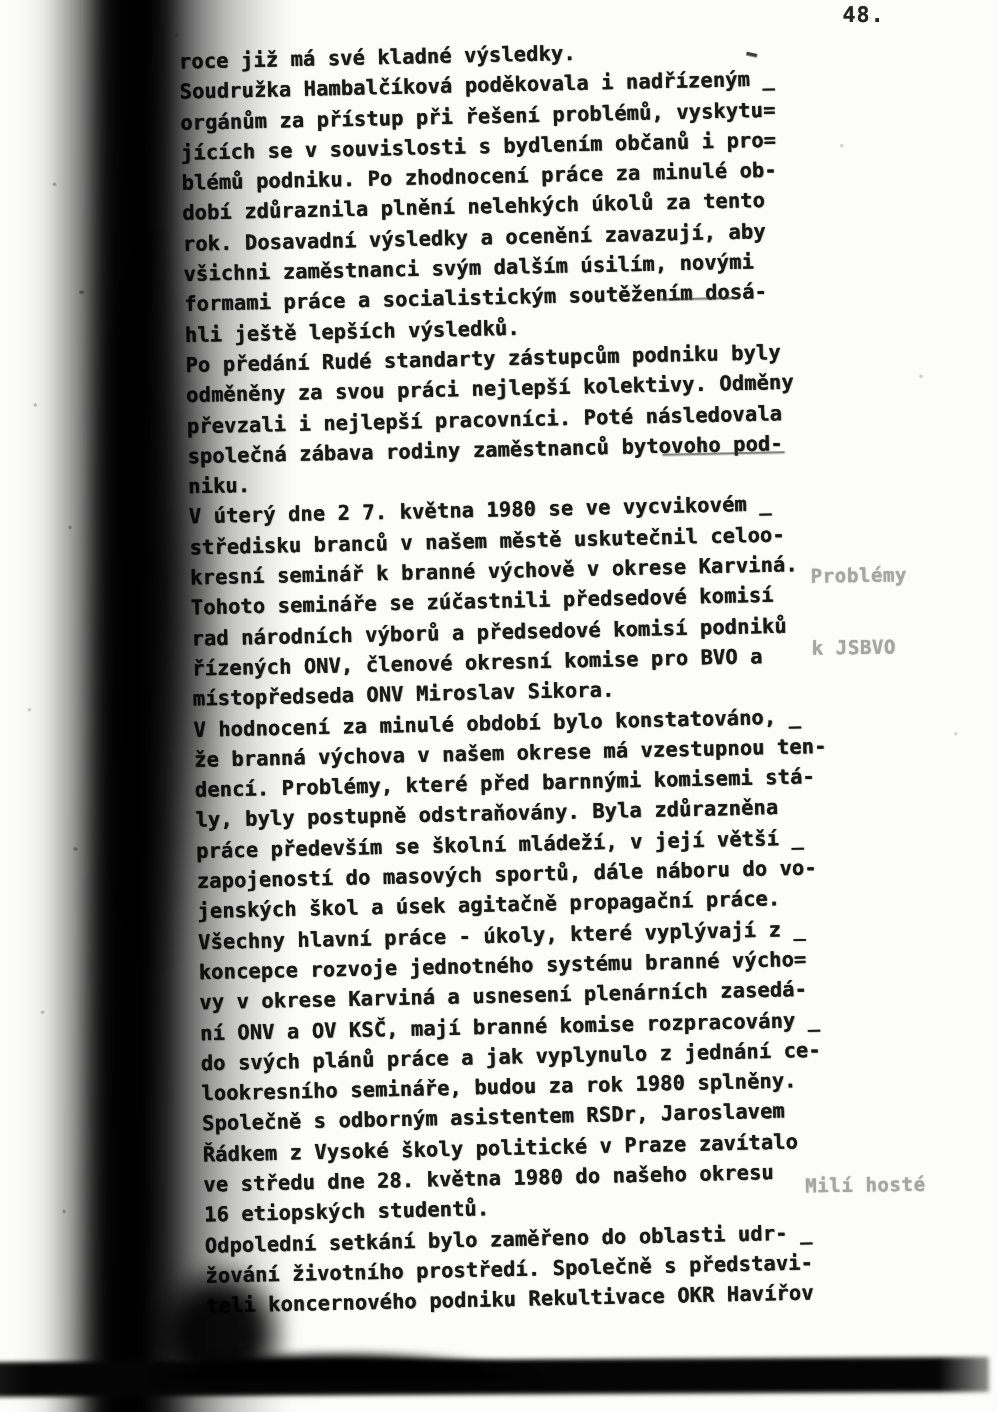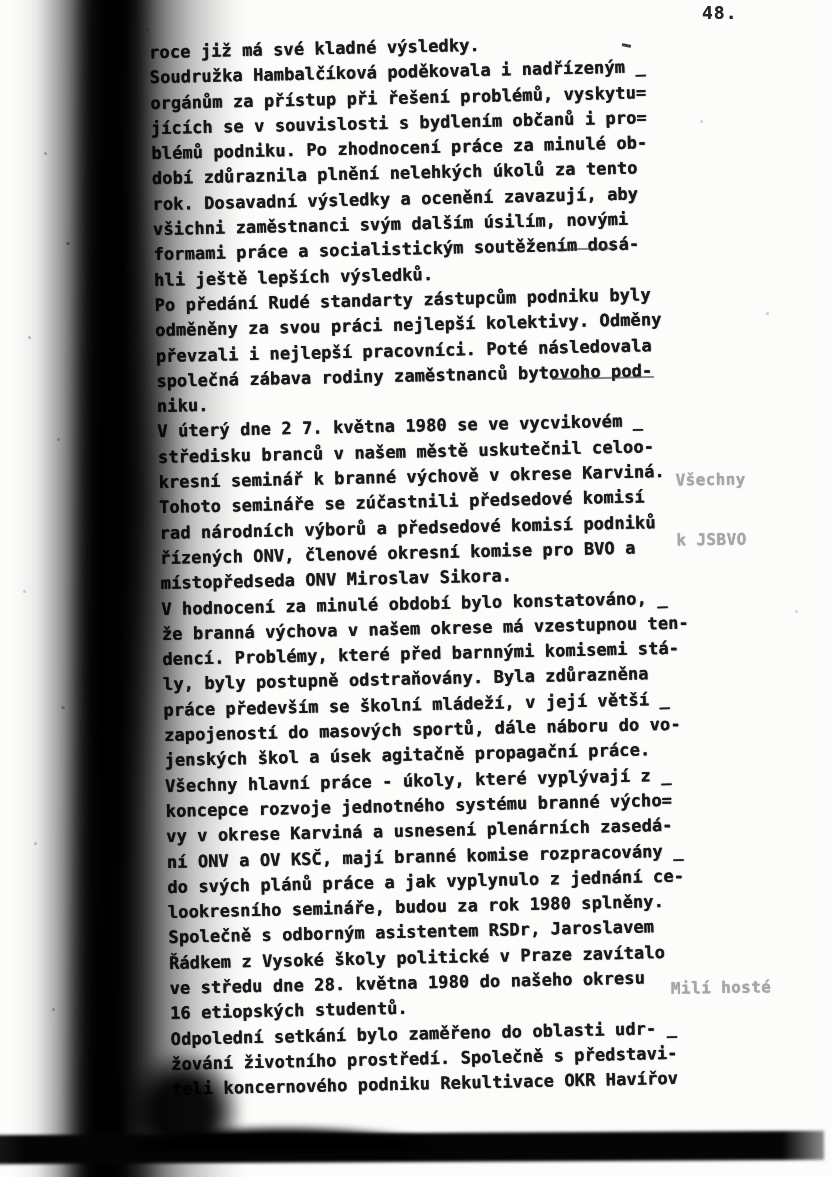--- a/index.html
+++ b/index.html
@@ -187,21 +187,21 @@
     <div class="ln">Společně s odborným asistentem RSDr, Jaroslavem</div>
     <div class="ln">Řádkem z Vysoké školy politické v Praze zavítalo</div>
     <div class="ln">ve středu dne 28. května 1980 do našeho okresu</div>
     <div class="ln">16 etiopských studentů.</div>
     <div class="ln">Odpolední setkání bylo zaměřeno do oblasti udr- _</div>
     <div class="ln">žování životního prostředí. Společně s představi-</div>
     <div class="ln">teli koncernového podniku Rekultivace OKR Havířov</div>
   </div>
 
   <div class="margin-note note-seminar">
-    <div>Všechny</div>
+    <div>Problémy</div>
     <div>k JSBVO</div>
   </div>
   <div class="margin-note note-guests">
     <div>Milí hosté</div>
   </div>
 
   <div class="binding-shadow"></div>
   <div class="binding-core"></div>
   <div class="binding-bulge"></div>
   <div class="binding-bottom-blob"></div>

